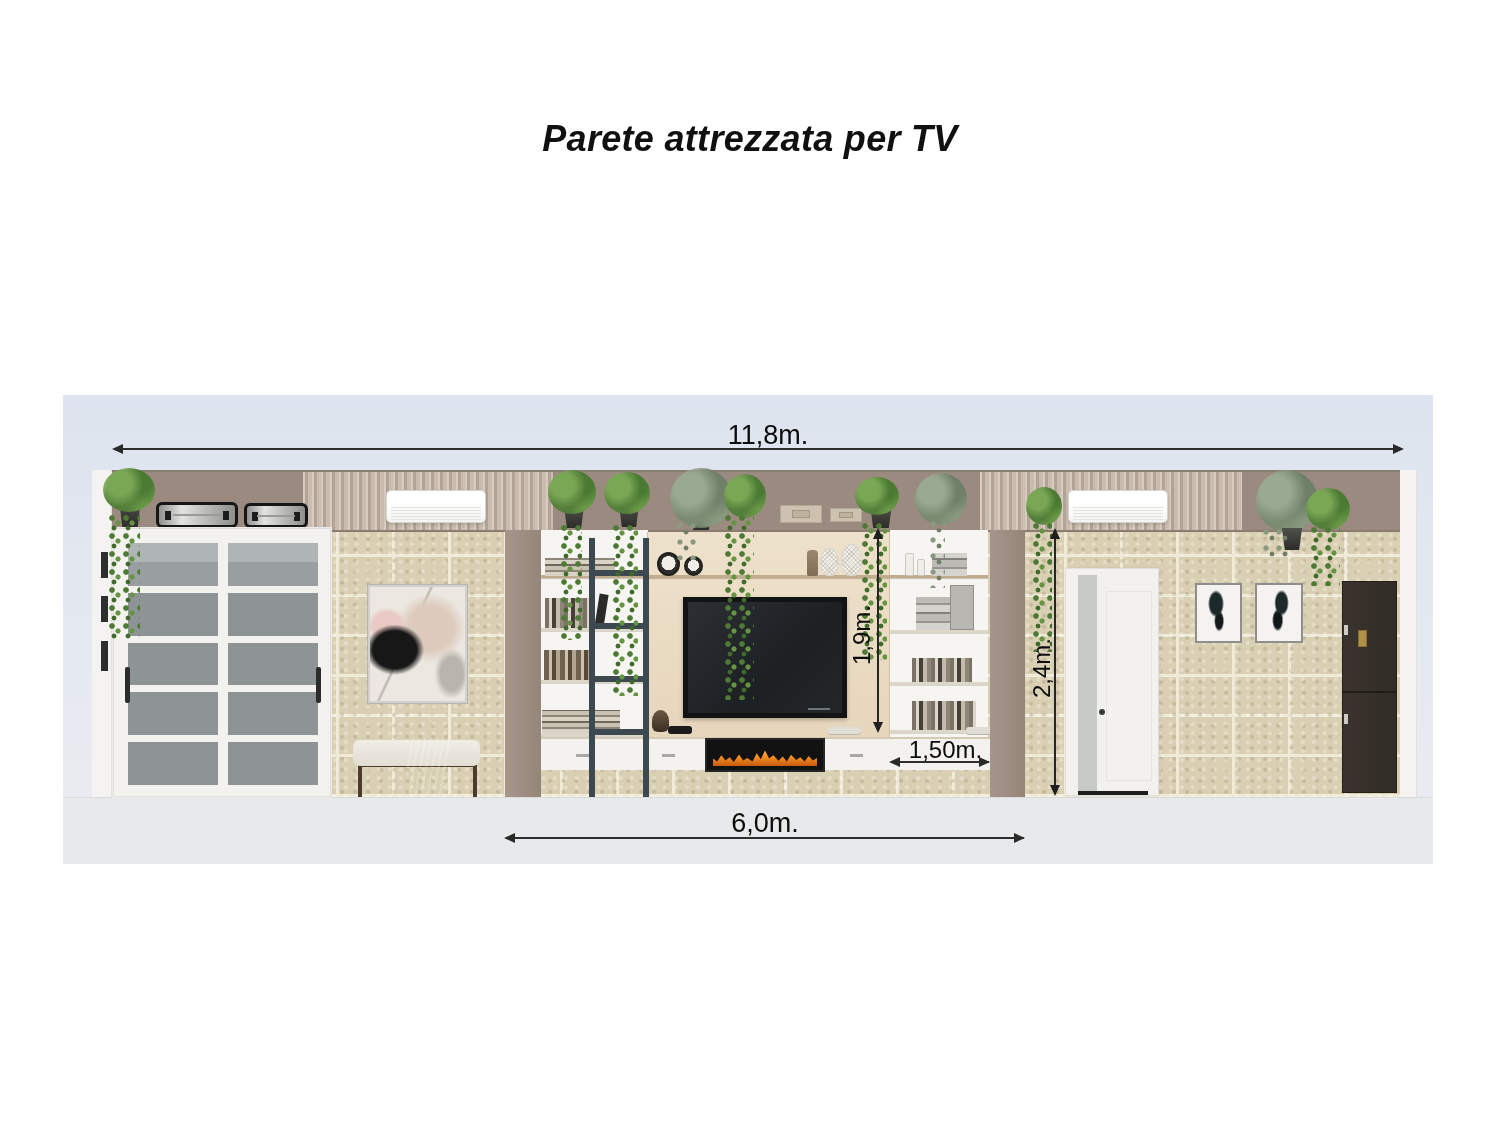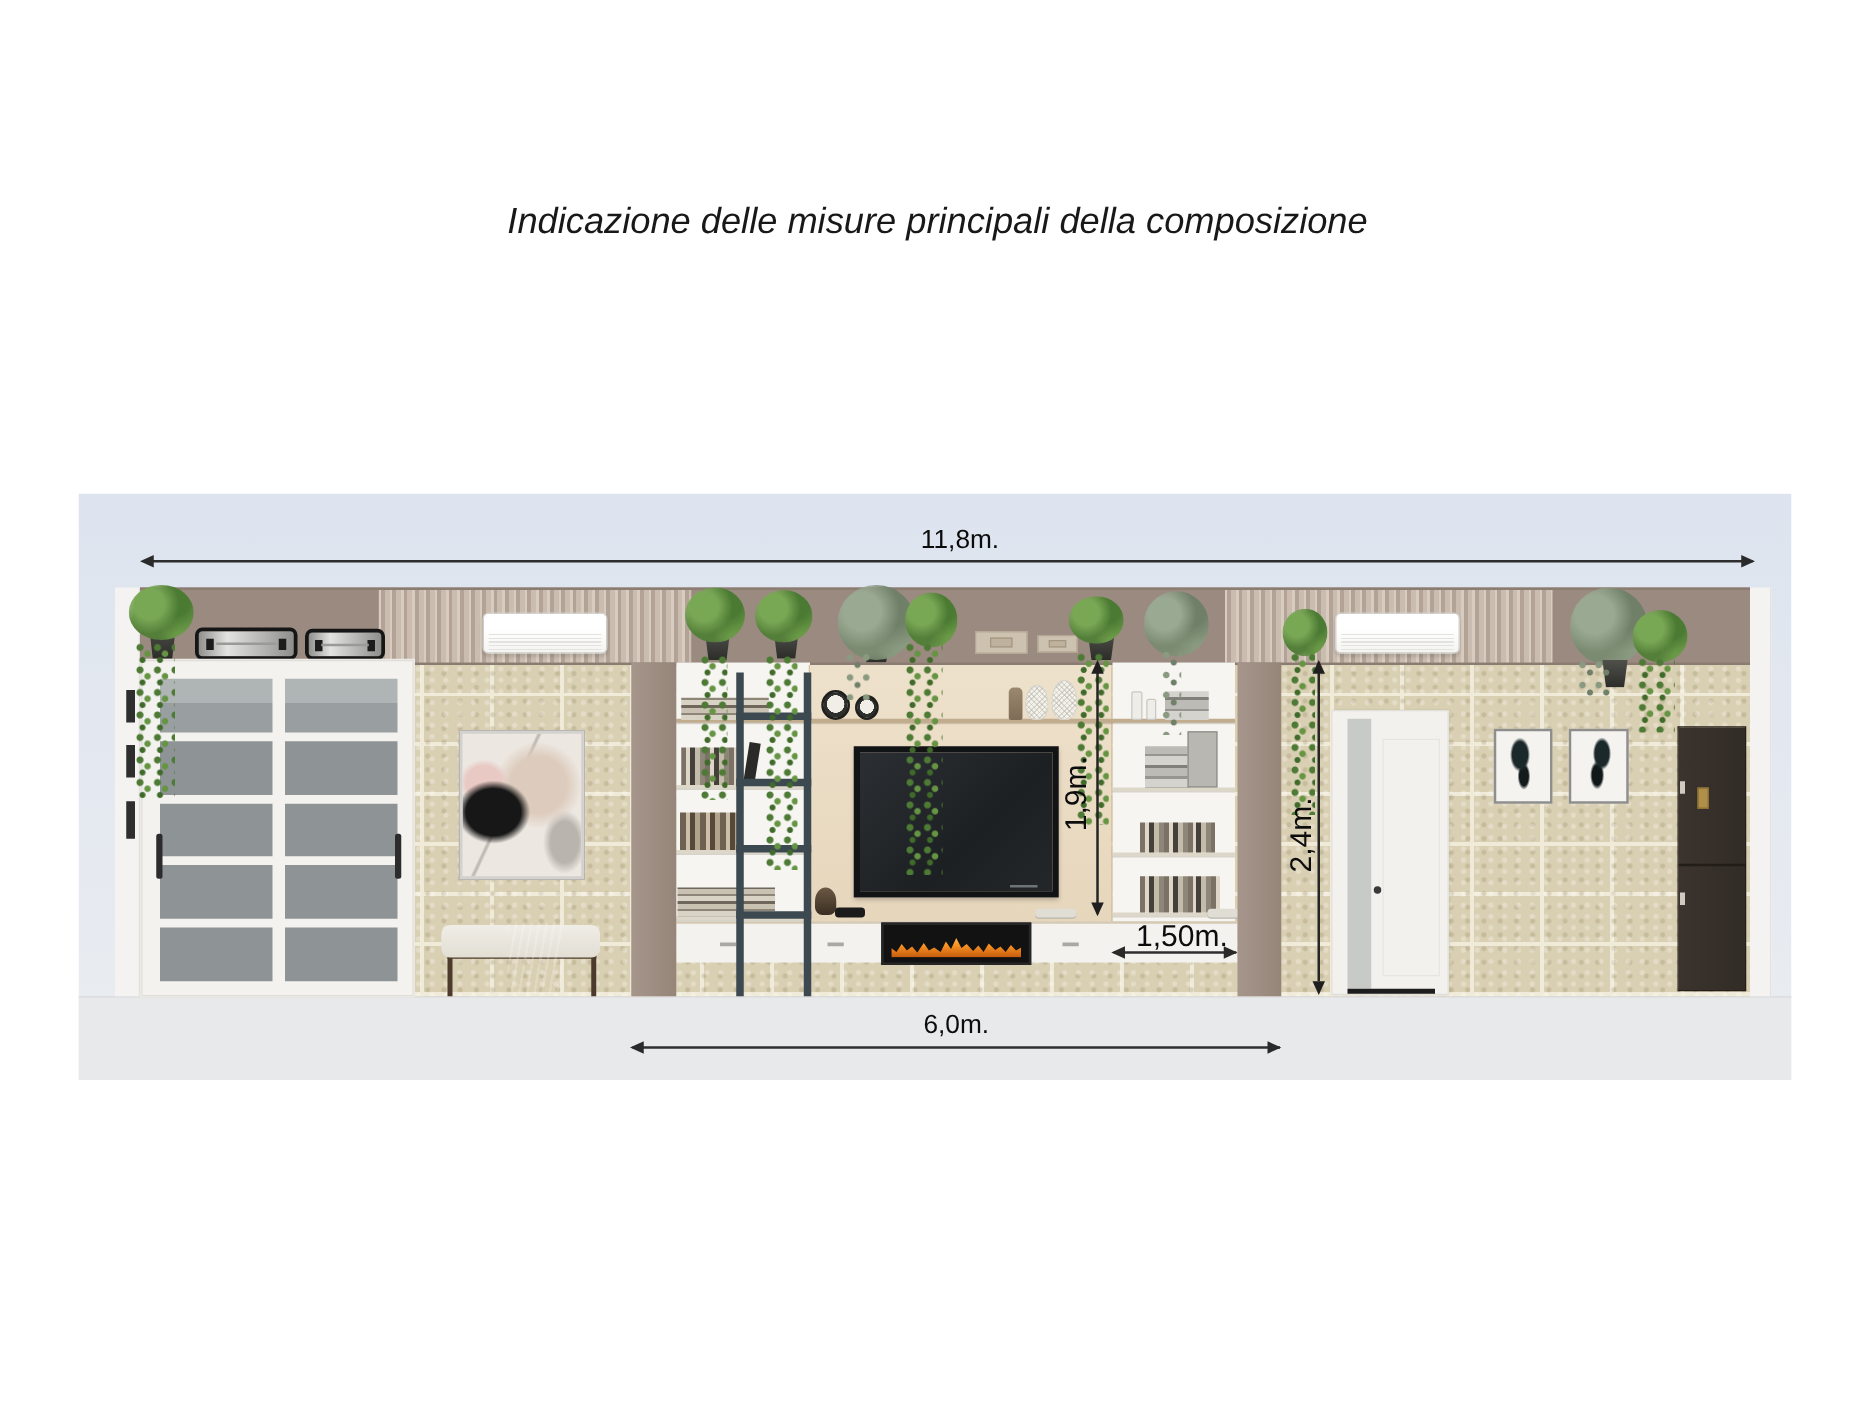--- a/index.html
+++ b/index.html
@@ -144,30 +144,30 @@
   .wdash{background:#cfcac2;}
 
   
   .dl-h{border-top:2px solid #2e2e2e;height:0;}
   .dl-v{border-left:2px solid #252525;width:0;}
   .tri{width:0;height:0;}
   .tri-l{border-top:5px solid transparent;border-bottom:5px solid transparent;border-right:11px solid #2a2a2a;}
   .tri-r{border-top:5px solid transparent;border-bottom:5px solid transparent;border-left:11px solid #2a2a2a;}
   .tri-u{border-left:5px solid transparent;border-right:5px solid transparent;border-bottom:11px solid #1f1f1f;}
   .tri-d{border-left:5px solid transparent;border-right:5px solid transparent;border-top:11px solid #1f1f1f;}
-  .dlabel{font-size:21px;color:#0c0c0c;text-align:center;white-space:nowrap;}
+  .dlabel{font-size:27px;color:#0c0c0c;text-align:center;white-space:nowrap;}
   .dlabel.sm{font-size:24px;}
   .vlabel{font-size:24px;color:#0c0c0c;text-align:center;white-space:nowrap;transform:rotate(-90deg);}
 </style>
 </head>
 <body>
 
 <div class="page">
 
-  <div class="a subtitle">Indicazione delle misure principali della composizione</div>
+  <div class="a title">Parete attrezzata per TV</div>
 
   <div class="a canvas"></div>
   <div class="a floor"></div>
 
   <div class="a return" style="left:92px;top:470px;width:20px;height:327px;">
     <div class="a tick" style="left:9px;top:82px;width:7px;height:26px;"></div>
     <div class="a tick" style="left:9px;top:126px;width:7px;height:26px;"></div>
     <div class="a tick" style="left:9px;top:171px;width:7px;height:30px;"></div>
   </div>
   <div class="a return" style="left:1400px;top:470px;width:17px;height:327px;"></div>

